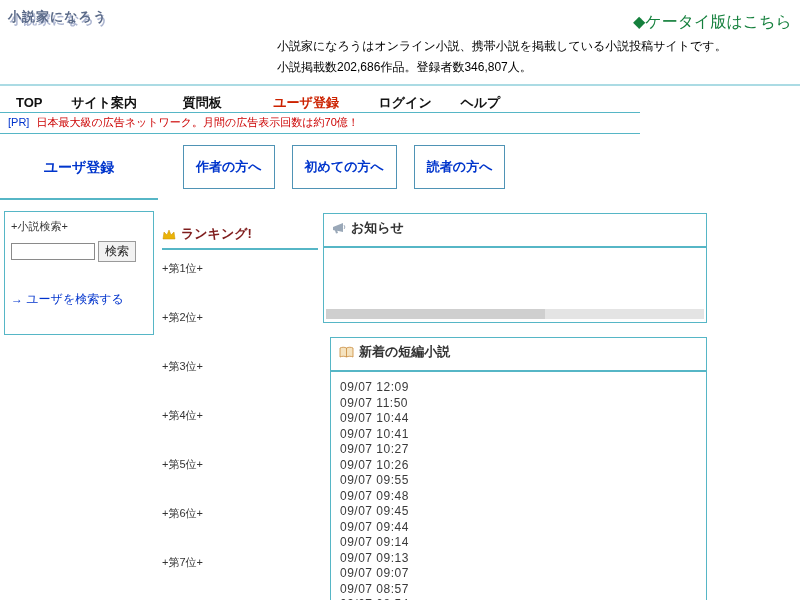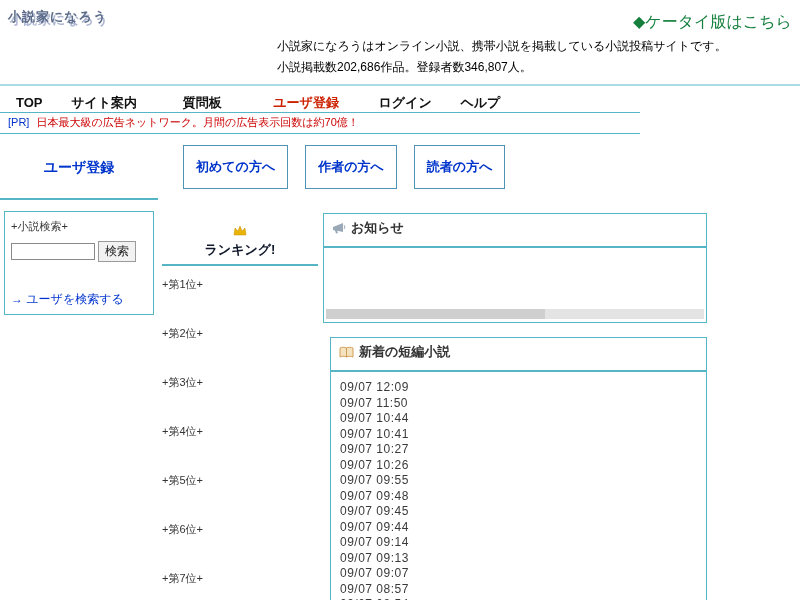--- a/index.html
+++ b/index.html
@@ -25,35 +25,35 @@
   .pr-text { color:#cc0000; text-decoration:none; }
 
   .page-title { position:absolute; left:0; top:159px; width:158px; text-align:center;
                 font-size:14px; font-weight:bold; color:#0035cc; }
   .left-underline { position:absolute; left:0; top:198px; width:158px; height:2px; background:#56b6c6; }
 
   .guide-buttons { position:absolute; left:183px; top:145px; display:flex; gap:17px; }
   .guide-btn { border:1px solid #4f93b5; padding:12px 12px; font-size:13px; font-weight:bold;
                color:#0035cc; text-decoration:none; background:#fff; display:inline-block; }
 
-  .search-box { position:absolute; left:4px; top:211px; width:150px; height:104px;
+  .search-box { position:absolute; left:4px; top:211px; width:150px; height:124px;
                 border:1px solid #56b6c6; padding:7px 6px; background:#fff; }
   .search-title { font-size:11px; color:#333; }
   .search-row { margin-top:7px; display:flex; align-items:center; }
   .search-input { width:84px; height:17px; border:1px solid #8a8a8a; font-size:11px; padding:0 2px;
                   font-family:inherit; }
   .search-btn { margin-left:3px; font-size:12px; padding:1px 6px; border:1px solid #9a9a9a;
                 background:#f2f2f2; color:#222; font-family:inherit; }
   .user-search-link { display:inline-block; margin-top:29px; font-size:12px; color:#0033cc; text-decoration:none; }
 
   .section-header { display:flex; align-items:center; gap:5px; font-size:13px; font-weight:bold; color:#333; }
   .section-underline { margin-top:5px; height:2px; background:#56b6c6; }
 
   .ranking { position:absolute; left:162px; top:225px; width:156px; }
-  .ranking .section-header { color:#0f172a;flex-direction:column; }
+  .ranking .section-header { color:#7f1d1d; }
   .rank-list { margin-top:11px; }
   .rank-item { font-size:11px; color:#333; margin-bottom:34px; }
 
   .notice-box { position:absolute; left:323px; top:213px; width:384px; height:110px;
                 border:1px solid #56b6c6; background:#fff; }
   .box-header { padding:5px 8px 4px; }
   .notice-scroll { position:absolute; left:2px; right:2px; bottom:3px; height:10px; background:#e4e4e4; }
   .notice-thumb { width:58%; height:100%; background:#cfcfcf; }
 
   .shorts-box { position:absolute; left:330px; top:337px; width:377px; height:290px;
@@ -89,22 +89,22 @@
 
   <div class="pr-bar">
     <span class="pr-tag">[PR]</span>
     <a class="pr-text">日本最大級の広告ネットワーク。月間の広告表示回数は約70億！</a>
   </div>
 
   <div class="page-title">ユーザ登録</div>
   <div class="left-underline"></div>
 
   <div class="guide-buttons">
+    <a class="guide-btn">作者の方へ</a>
     <a class="guide-btn">初めての方へ</a>
-    <a class="guide-btn">作者の方へ</a>
     <a class="guide-btn">読者の方へ</a>
   </div>
 
   <div class="search-box">
     <div class="search-title">+小説検索+</div>
     <div class="search-row">
       <input class="search-input" type="text" value="" style="">
       <button class="search-btn">検索</button>
     </div>
     <a class="user-search-link">→ ユーザを検索する</a>

